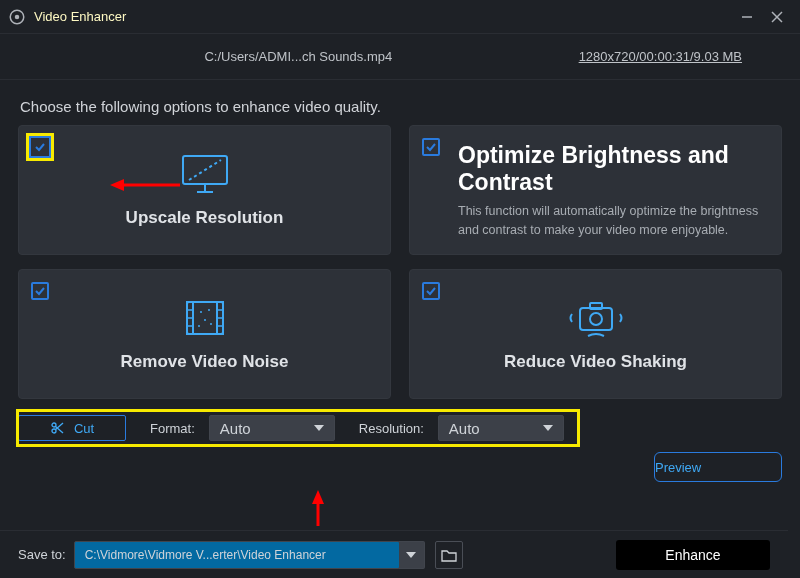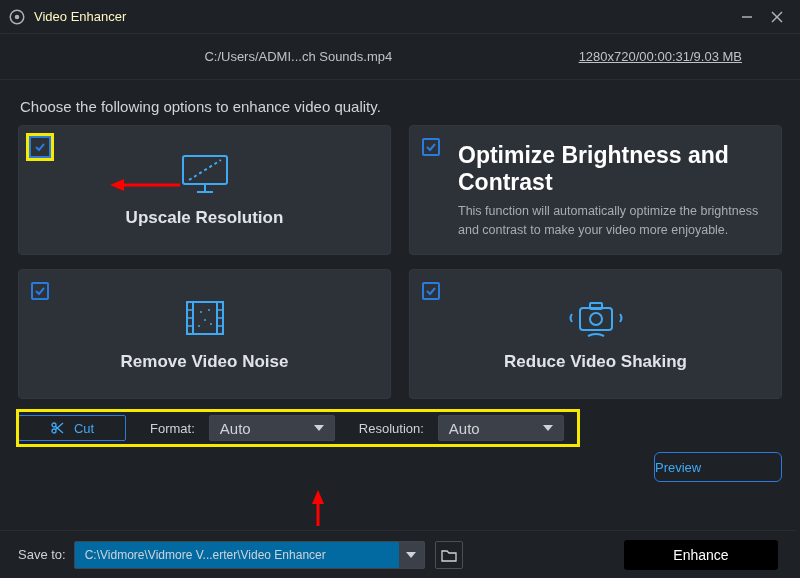--- a/index.html
+++ b/index.html
@@ -50,21 +50,21 @@
   .lbl { font-size: 13px; color: #cfd3d8; margin-left: 10px; }
   .sel { height: 26px; background: #3c4048; border: 1px solid #41454d; border-radius: 2px; display: flex; align-items: center; padding: 0 10px; font-size: 15px; color: #cfd3d8; cursor: pointer; position: relative; }
   .sel .caret { margin-left: auto; }
   .sel.format { width: 126px; }
   .sel.res { width: 126px; }
   .preview-btn { position: absolute; right: 18px; top: 452px; width: 128px; height: 30px; border: 1px solid #2a7bde; border-radius: 6px; color: #3fa9f5; font-size: 13px; display: flex; align-items: center; justify-content: flex-start; cursor: pointer; background: transparent; }
 
   .arrow-up-to-controls { position: absolute; left: 310px; top: 490px; }
 
   
-  .bottombar { position: absolute; left: 0; right: 4px; bottom: 0; height: 48px; border-top: 1px solid #2a2d33; display: flex; align-items: center; padding: 0 18px; }
+  .bottombar { position: absolute; left: 0; right: 12px; bottom: 0; height: 48px; border-top: 1px solid #2a2d33; display: flex; align-items: center; padding: 0 18px; }
   .save-lbl { font-size: 13px; color: #cfd3d8; margin-right: 8px; }
   .save-path { width: 326px; height: 28px; background: #0369a1; border: 1px solid #41454d; border-radius: 2px; display: flex; align-items: center; padding: 0 10px; font-size: 12px; color: #cfd3d8; }
   .save-caret { width: 26px; height: 28px; background: #3c4048; border: 1px solid #41454d; border-left: none; border-radius: 0 2px 2px 0; display: flex; align-items: center; justify-content: center; cursor: pointer; margin-left: -1px; }
   .folder-btn { width: 28px; height: 28px; margin-left: 10px; display: flex; align-items: center; justify-content: center; cursor: pointer; border: 1px solid #4a4e56; border-radius: 2px; }
   .enhance-btn { margin-left: auto; width: 154px; height: 30px; background: #000000; border-radius: 3px; color: #fff; font-size: 14px; display: flex; align-items: center; justify-content: center; cursor: pointer; border: none; }
 
   svg { display: block; }
 </style>
 </head>
 <body>

